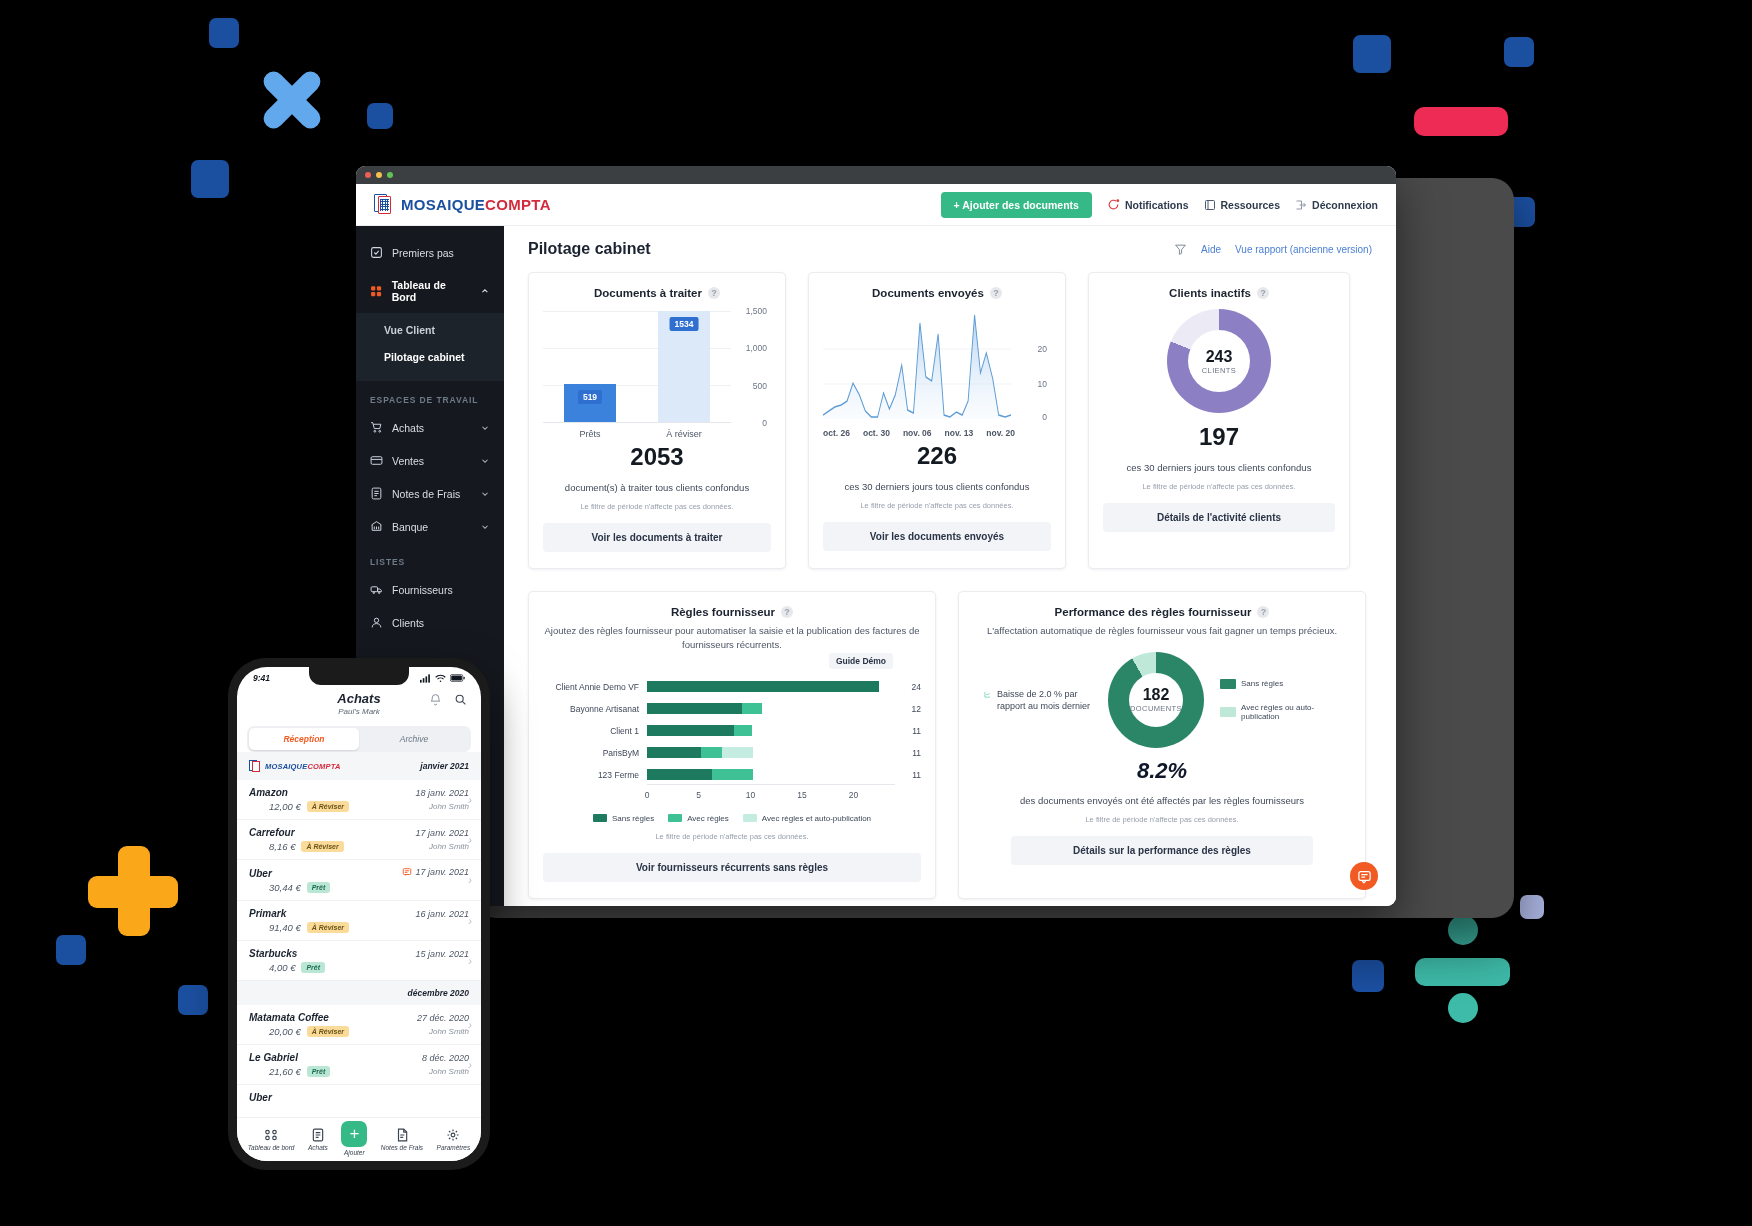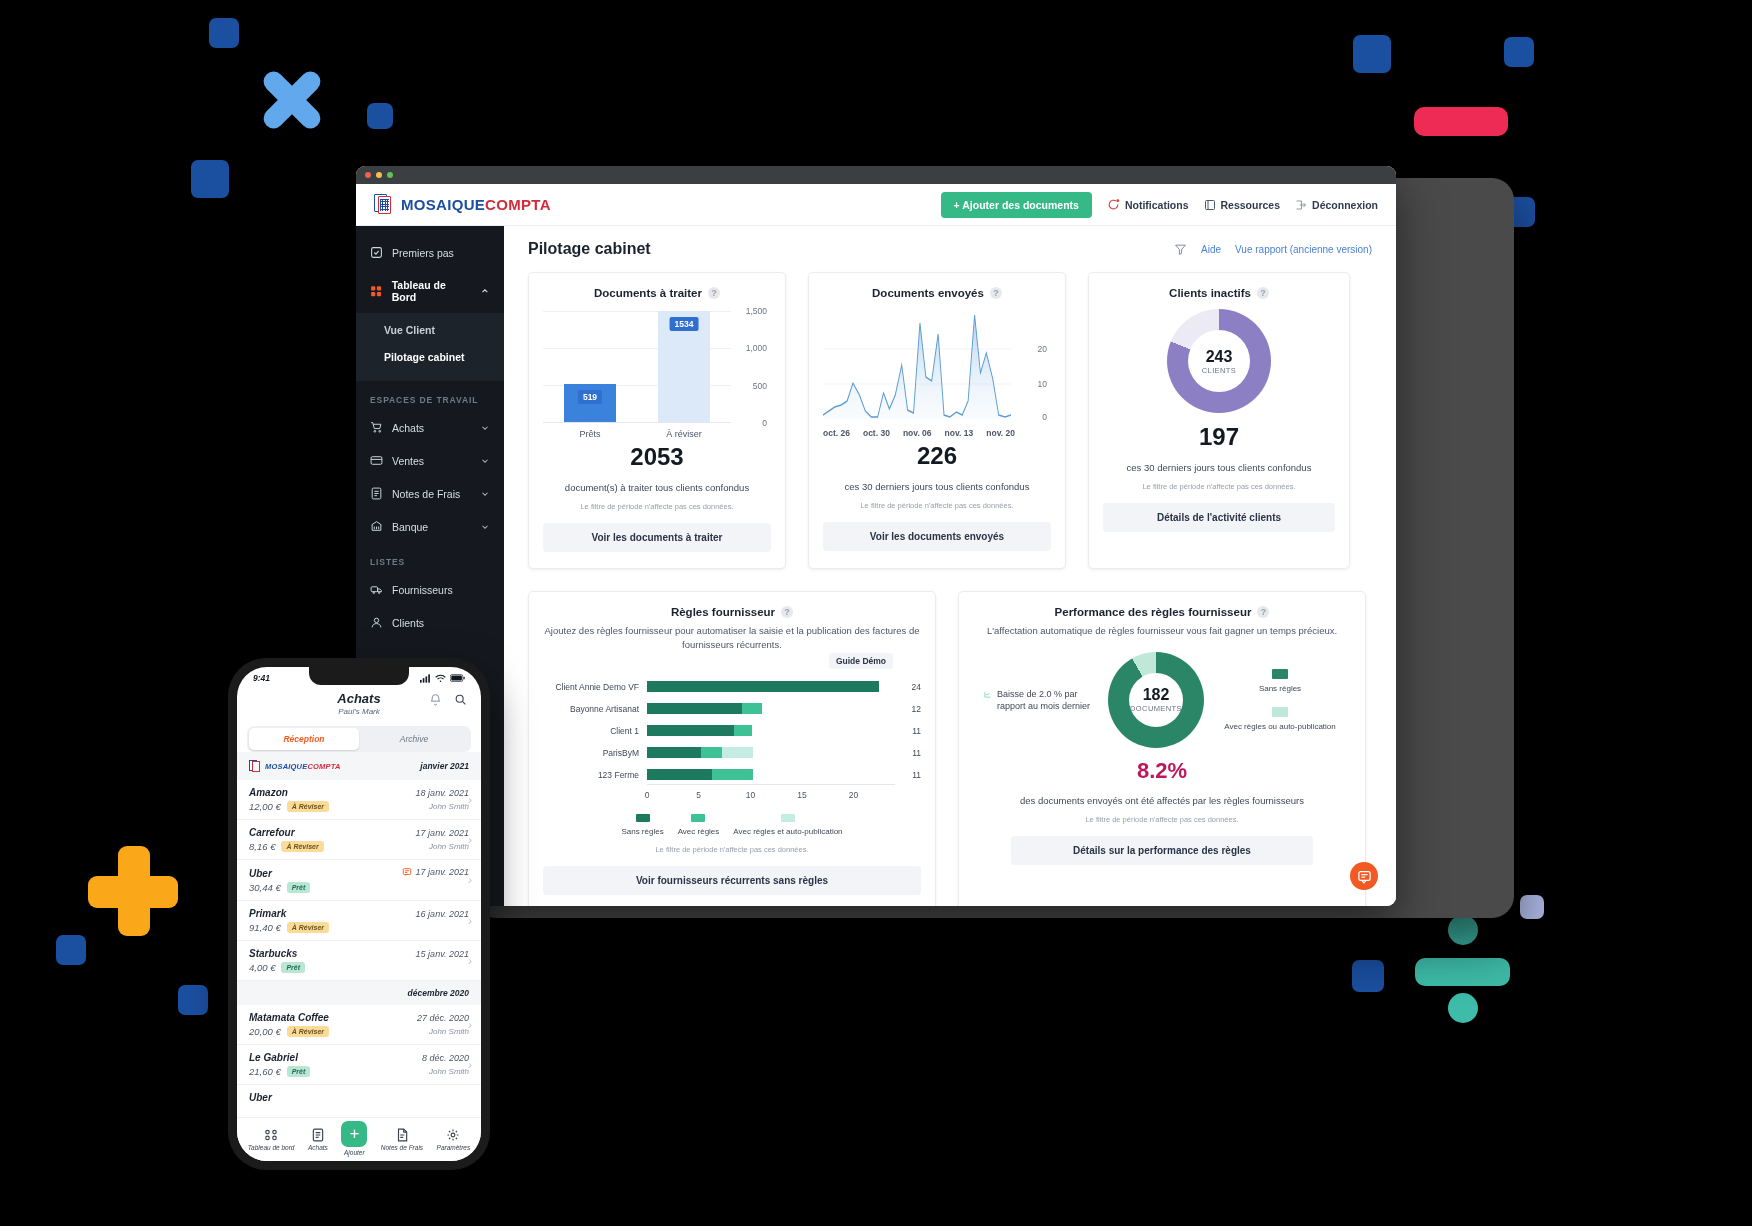--- a/index.html
+++ b/index.html
@@ -123,28 +123,28 @@
   .hb-name { width: 104px; text-align: right; padding-right: 8px; font-size: 8.5px; color: #3f4858; }
   .hb-track { flex: 1; height: 11px; position: relative; }
   .hb-seg { height: 100%; float: left; }
   .hb-val { width: 26px; text-align: right; font-size: 8.5px; color: #3f4858; }
   .hb-axis { display: flex; margin-top: 4px; }
   .hb-axis-inner { flex: 1; position: relative; border-top: 1px solid #e4e7eb; height: 16px; }
   .hb-tick { position: absolute; top: 5px; transform: translateX(-50%); font-size: 8.5px; color: #4d5666; }
   .guide { position: absolute; right: 28px; top: -17px; background: #f2f4f7; color: #2a3446;
            font-size: 8.5px; font-weight: 700; padding: 3px 7px; border-radius: 3px; }
   .legend { display: flex; justify-content: center; gap: 14px; margin-top: 14px; flex-wrap: wrap; }
-  .lg-item { display: flex; align-items: center; gap: 5px; font-size: 8px; color: #3f4858; flex-direction: column; }
+  .lg-item { display: flex; align-items: center; gap: 5px; font-size: 8px; color: #3f4858; }
   .lg-chip { width: 14px; height: 8px; border-radius: 1px; }
 
   
   .perf-body { display: flex; align-items: center; justify-content: center; gap: 16px; margin-top: 14px; }
   .perf-note { width: 108px; display: flex; gap: 6px; font-size: 9px; color: #3f4858; line-height: 1.35; }
   .perf-leg { width: 120px; display: flex; flex-direction: column; gap: 14px; }
-  .pct { font-size: 22px; font-weight: 700; color: #be185d; text-align: center; margin-top: 10px; }
+  .pct { font-size: 22px; font-weight: 700; color: #0f172a; text-align: center; margin-top: 10px; font-style: italic; }
 
   .fab { position: absolute; right: 18px; bottom: 16px; width: 28px; height: 28px; border-radius: 50%;
          background: #f15a22; display: flex; align-items: center; justify-content: center; cursor: pointer; }
   .phone { position: absolute; left: 228px; top: 658px; width: 262px; height: 512px;
            background: #1b1b1b; border-radius: 38px; padding: 9px; box-shadow: 0 18px 40px rgba(0,0,0,.6); }
   .screen { width: 100%; height: 100%; background: #fff; border-radius: 30px; overflow: hidden; position: relative; font-style: italic; }
   .notch { position: absolute; left: 50%; transform: translateX(-50%); top: 0; width: 100px; height: 18px;
            background: #1b1b1b; border-radius: 0 0 12px 12px; z-index: 4; }
   .status { display: flex; align-items: center; justify-content: space-between; padding: 6px 16px 2px;
             font-size: 8.5px; font-weight: 700; color: #10161f; }
@@ -162,21 +162,21 @@
   .mini-logo .mm .pg { position: absolute; border: 1.1px solid #1B4FA0; background:#fff; }
   .mini-logo .mm .p1 { left:0; top:1px; width:8px; height:11px; }
   .mini-logo .mm .p2 { left:3px; top:2px; width:8px; height:11px; border-color:#d42b3c; }
   .mini-logo .txt { font-size: 7.5px; font-weight: 700; letter-spacing: .2px; }
   .mini-logo .txt .b { color:#1B4FA0; } .mini-logo .txt .r { color:#d42b3c; }
   .tx { padding: 7px 12px; border-bottom: 1px solid #eef0f3; position: relative; }
   .tx-top { display: flex; align-items: baseline; justify-content: space-between; }
   .tx-name { font-size: 10px; font-weight: 700; color: #1b2330; }
   .tx-date { font-size: 9px; color: #4d5666; display: flex; align-items: center; gap: 4px; }
   .tx-bot { display: flex; align-items: center; justify-content: space-between; margin-top: 3px; }
-  .tx-amt { font-size: 9.5px; color: #4d5666; display: flex; align-items: flex-end; gap: 6px; }
+  .tx-amt { font-size: 9.5px; color: #4d5666; display: flex; align-items: flex-end; gap: 6px; margin-left: 20px; }
   .chip { font-size: 7px; padding: 2px 5px; border-radius: 3px; font-weight: 700; }
   .chip.rev { background: #fbdb9a; color: #6b5217; }
   .chip.pret { background: #b9e6d5; color: #1d6c50; }
   .tx-user { font-size: 8px; color: #8a929e; }
   .chev-r { position: absolute; right: 9px; top: 50%; transform: translateY(-50%); color: #b9c0c9; font-size: 11px; }
   .tabbar { position: absolute; left: 0; right: 0; bottom: 0; height: 44px; background: #fff;
             border-top: 1px solid #eef0f3; display: flex; align-items: center; justify-content: space-around; padding: 0 4px; }
   .tab { display: flex; flex-direction: column; align-items: center; gap: 2px; font-size: 6.5px; color: #3a434f; cursor: pointer; }
   .tab-plus { width: 26px; height: 26px; border-radius: 7px; background: #34b987; color: #fff;
               display: flex; align-items: center; justify-content: center; font-size: 17px; line-height: 1; margin-top:-3px; }

